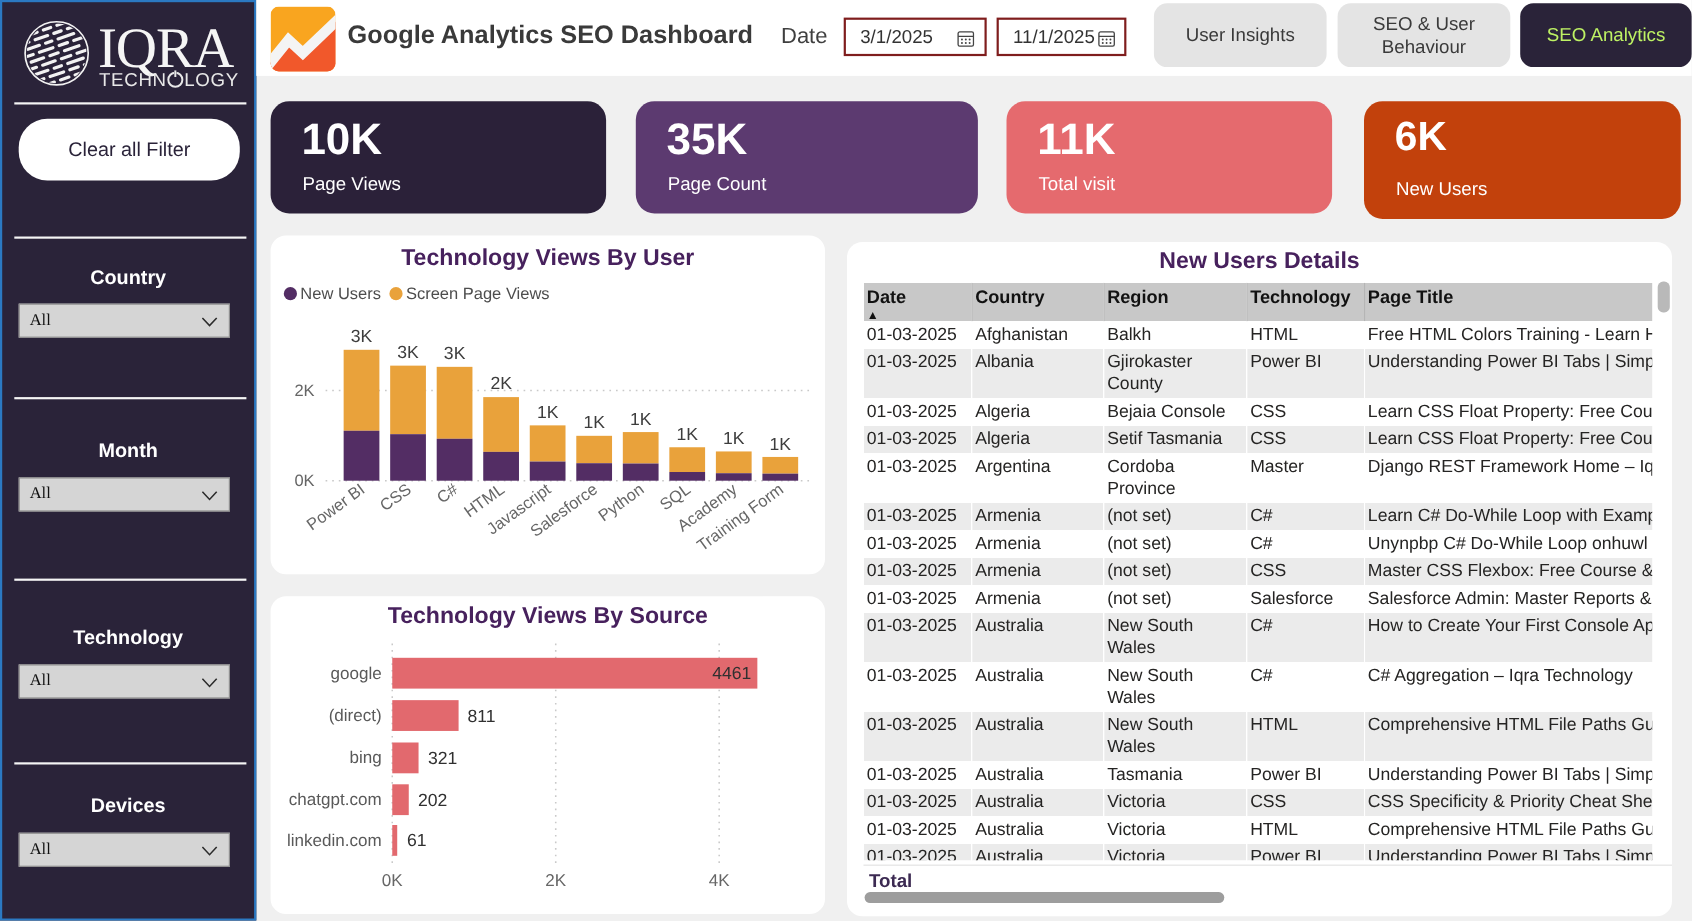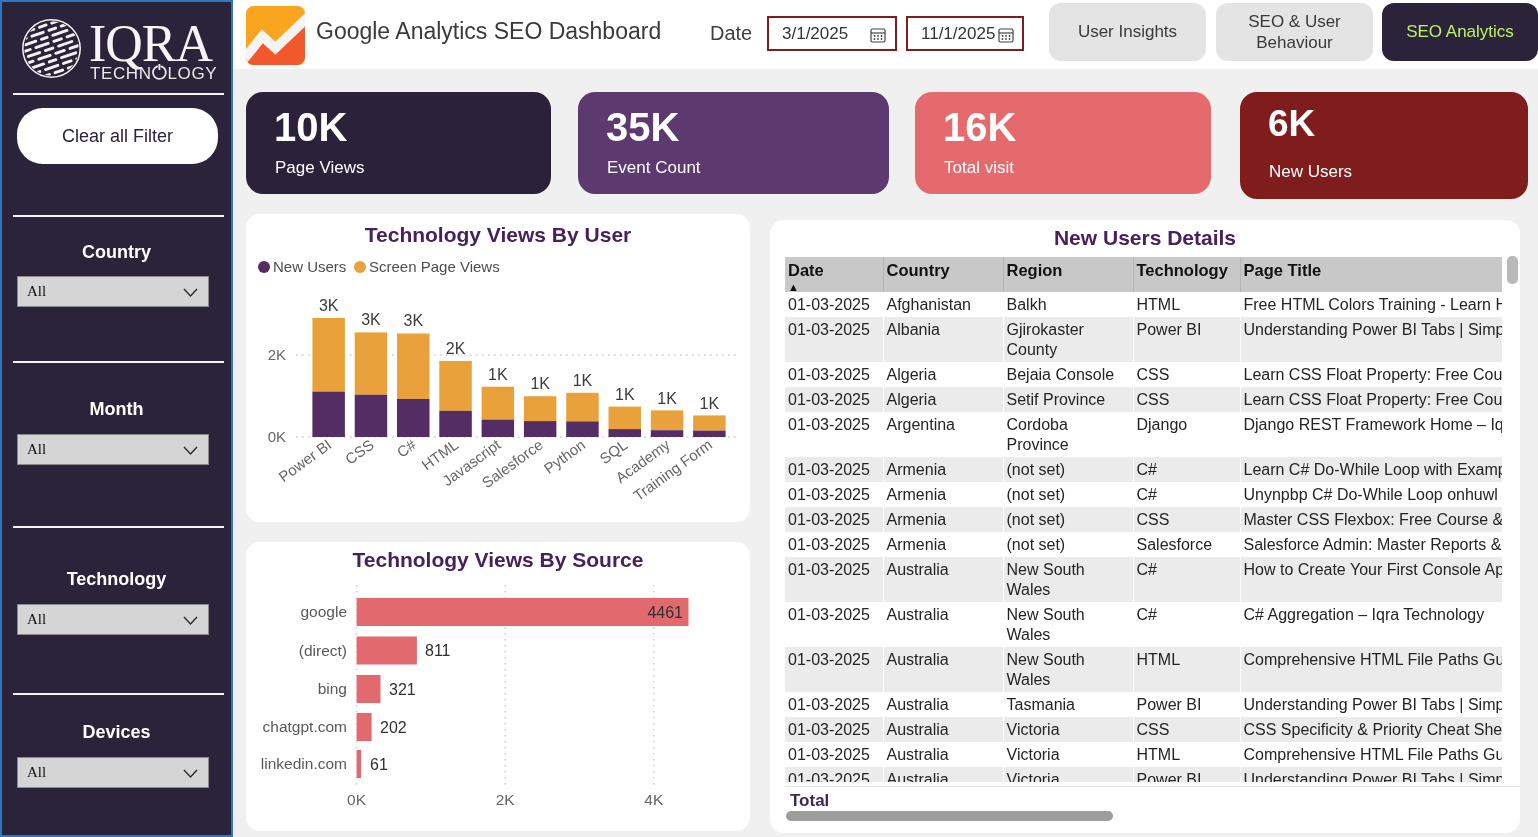--- a/index.html
+++ b/index.html
@@ -13,21 +13,21 @@
 #clearbtn { position:absolute; left:15px; top:106px; width:201px; height:56px; background:#ffffff; border-radius:26px; color:#2a2339; font-size:18px; display:flex; align-items:center; justify-content:center; }
 .sidelabel { position:absolute; width:229px; text-align:center; color:#ffffff; font-weight:bold; font-size:18px; }
 .dd { position:absolute; left:15px; width:192px; height:31px; background:#d5d5d5; border:1px solid #8a8a8a; color:#111; font-size:15px; display:flex; align-items:center; padding-left:9px;font-family:Liberation Serif, serif; }
 .dd .chev { position:absolute; right:9px; top:8px; width:17px; height:14px; }
 
 #logo { position:absolute; left:18px; top:13px; width:204px; height:68px; }
 
 
 #header { left:233px; top:0; width:1305px; height:69px; background:#ffffff; }
 #gaicon { position:absolute; left:13px; top:6px; width:59px; height:59px; }
-#title { position:absolute; left:83px; top:18px; font-size:23px; font-weight:normal; color:#3a3a3a; }
+#title { position:absolute; left:83px; top:18px; font-size:23px; font-weight:bold; color:#3a3a3a; }
 #datelbl { position:absolute; left:477px; top:22px; font-size:20px; color:#3f3f3f; }
 .datebox { position:absolute; top:16px; height:35px; background:#fff; border:2px solid #7f1d1d; font-size:17px; color:#333; display:flex; align-items:center; padding-left:13px; }
 .calico { position:absolute; top:9px; width:16px; height:16px; }
 .tab { position:absolute; top:3px; height:58px; border-radius:12px; background:#e4e4e4; color:#3a3a3a; font-size:17px; display:flex; align-items:center; justify-content:center; text-align:center; line-height:1.25; }
 .tab.active { background:#2a2339; color:#bef264; }
 
 
 .kpi { position:absolute; top:92px; height:102px; border-radius:17px; color:#fff; }
 .kpi .num { position:absolute; left:28px; top:13px; font-size:40px; font-weight:bold; }
 .kpi .lab { position:absolute; left:29px; bottom:16px; font-size:17px; }
@@ -146,27 +146,27 @@
   <div class="tab" style="left:983px; width:157px;">SEO &amp; User<br>Behaviour</div>
   <div class="tab active" style="left:1149px; width:156px;">SEO Analytics</div>
 </div>
 
 <div class="kpi" style="left:246px; width:305px; background:#2b2139;">
     <div class="num">10K</div>
     <div class="lab">Page Views</div>
   </div>
 <div class="kpi" style="left:578px; width:311px; background:#5c3a70;">
     <div class="num">35K</div>
-    <div class="lab">Event Count</div>
+    <div class="lab">Page Count</div>
   </div>
 <div class="kpi" style="left:915px; width:296px; background:#e56a6e;">
-    <div class="num">16K</div>
+    <div class="num">11K</div>
     <div class="lab">Total visit</div>
   </div>
-<div class="kpi" style="left:1240px; width:288px; height:107px; background:#7f1d1d;">
+<div class="kpi" style="left:1240px; width:288px; height:107px; background:#c2410c;">
     <div class="num" style="top:11px;font-size:37px;">6K</div>
     <div class="lab" style="bottom:17px;">New Users</div>
   </div>
 
 <div class="card" id="chart1card" style="left:246px; top:214px; width:504px; height:308px;">
   <div class="ctitle" style="top:9px;">Technology Views By User</div>
   <svg id="chart1" style="position:absolute;left:0;top:0;" width="504" height="308" viewBox="0 0 504 308">
     <g font-family="Liberation Sans, sans-serif">
     <circle cx="18" cy="53" r="6" fill="#532d64"></circle>
     <text x="27" y="58" font-size="15" fill="#4d4d4d">New Users</text>
@@ -302,29 +302,29 @@
       <tr>
             <td>01-03-2025</td>
             <td>Algeria</td>
             <td>Bejaia Console</td>
             <td>CSS</td>
             <td>Learn CSS Float Property: Free Course</td>
           </tr>
       <tr class="alt">
             <td>01-03-2025</td>
             <td>Algeria</td>
-            <td>Setif Province</td>
+            <td>Setif Tasmania</td>
             <td>CSS</td>
             <td>Learn CSS Float Property: Free Course</td>
           </tr>
       <tr>
             <td>01-03-2025</td>
             <td>Argentina</td>
             <td>Cordoba<br>Province</td>
-            <td>Django</td>
+            <td>Master</td>
             <td>Django REST Framework Home – Iqra</td>
           </tr>
       <tr class="alt">
             <td>01-03-2025</td>
             <td>Armenia</td>
             <td>(not set)</td>
             <td>C#</td>
             <td>Learn C# Do-While Loop with Examp</td>
           </tr>
       <tr>

